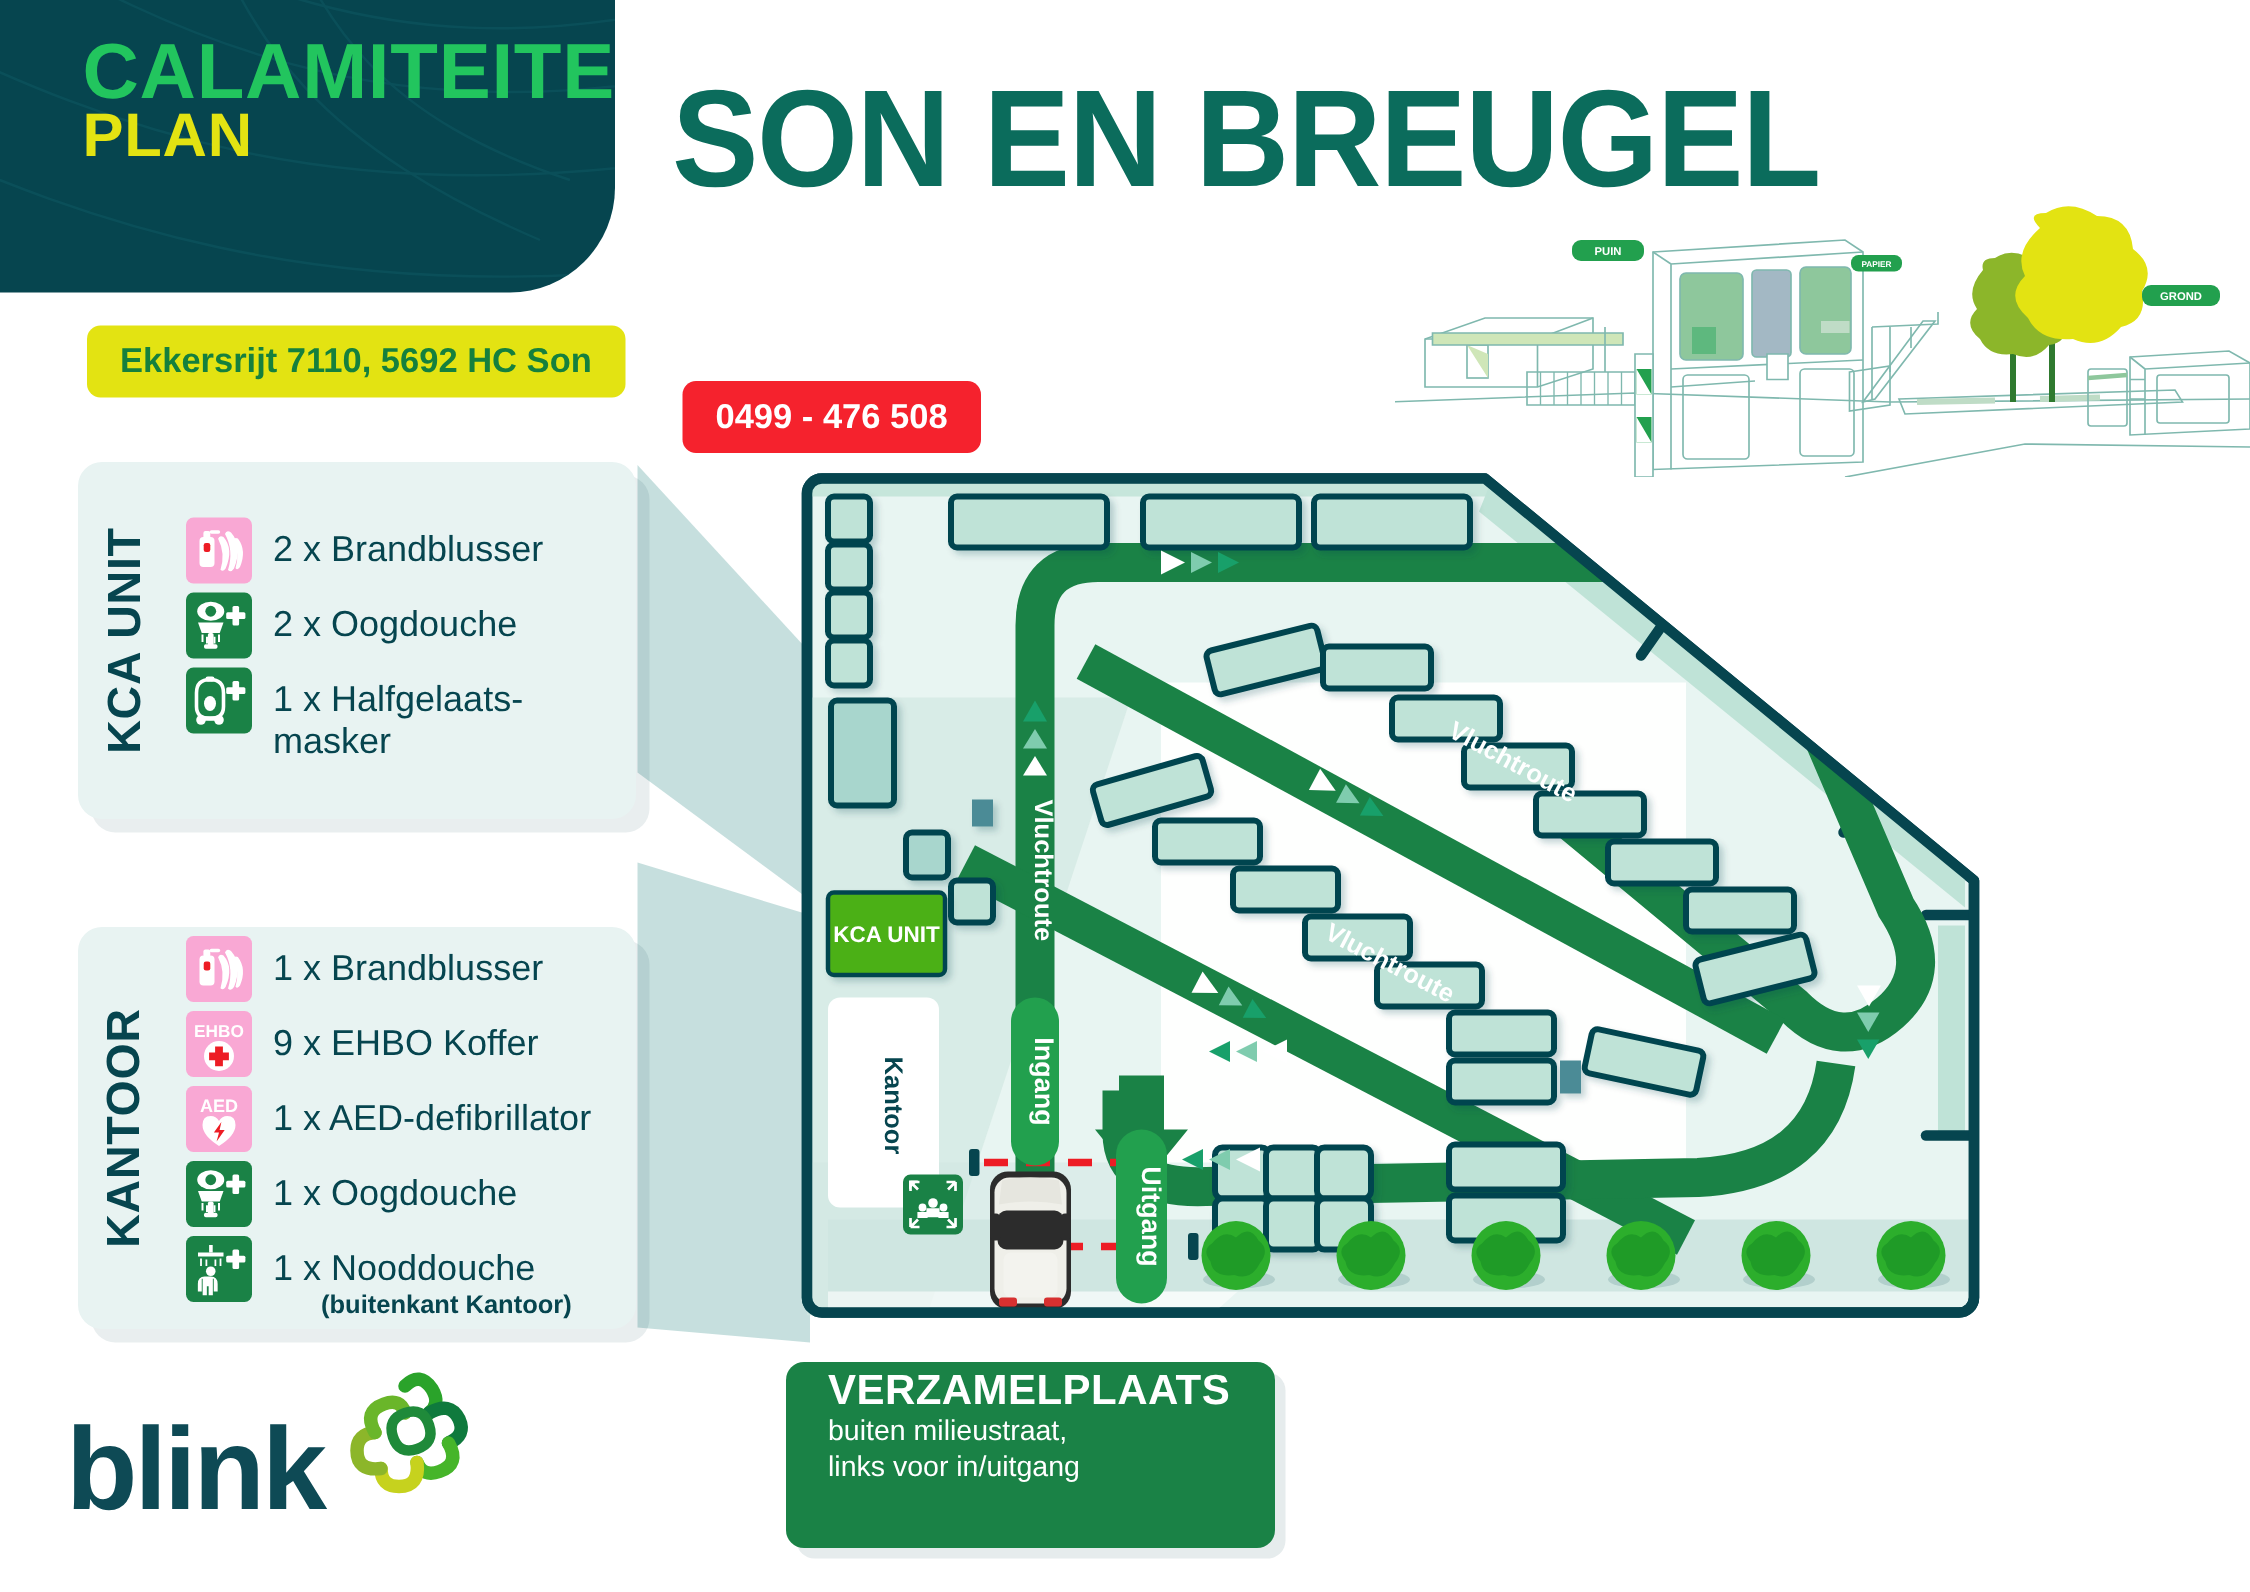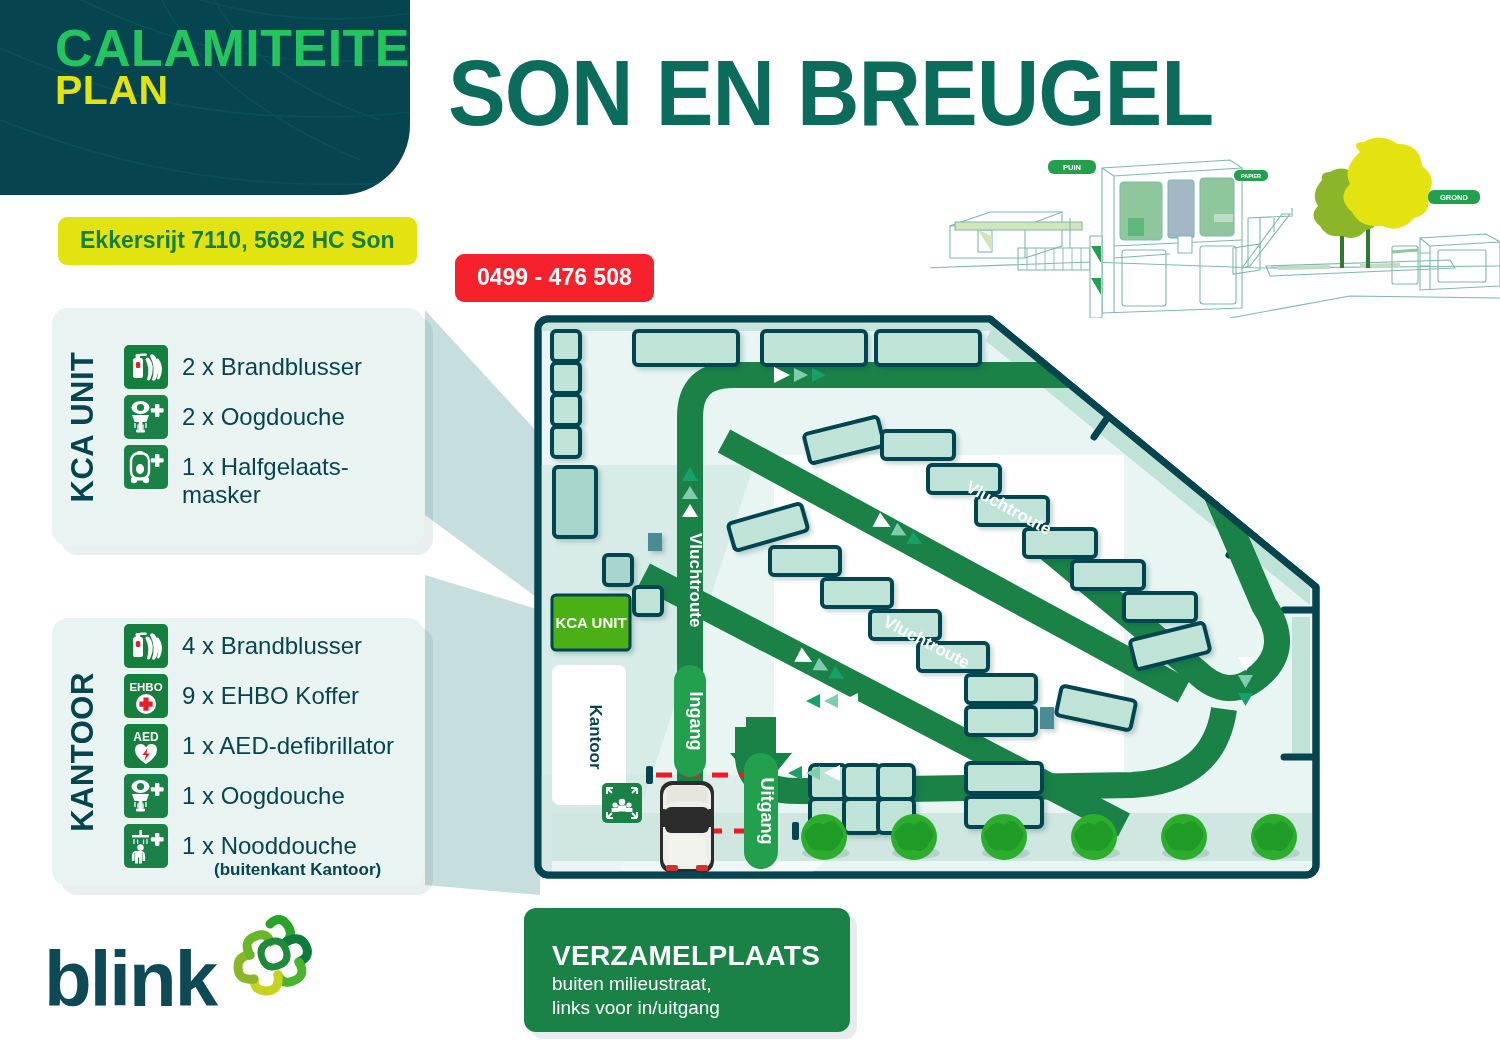--- a/index.html
+++ b/index.html
@@ -79,40 +79,40 @@
     position: absolute; left: 72px; top: 0;
     width: 356px; height: 100%;
     display: flex; flex-direction: column; justify-content: center;
     gap: 6px;
   }
   .legend-row { display: flex; align-items: flex-start; gap: 14px; }
   .legend-row .ico {
     width: 44px; height: 44px; border-radius: 5px;
     flex: 0 0 44px; position: relative; overflow: hidden;
   }
-  .ico.red   { background: #15803d; }
+  .ico.red   { background: #f9a8d4; }
   .ico.green { background: #1a8246; }
   .legend-row .txt {
     color: #06454f; font-size: 24px; line-height: 1.15;
     padding-top: 8px;
   }
   .legend-row .txt small { display:block; font-size: 17px; font-weight: bold; padding-left: 32px; }
 
   
   #map {
     position: absolute; left: 524px; top: 305px;
     width: 872px; height: 584px;
   }
   
   #verzamelplaats {
     position: absolute; left: 524px; top: 908px;
     width: 326px; height: 124px;
     background: #1a8246; border-radius: 12px;
     box-shadow: 7px 7px 0 rgba(6,69,79,.10);
-    padding: 32px 0 0 28px;
+    padding: 3px 0 0 28px;
   }
   #verzamelplaats .vp-title {
     color:#fff; font-size: 28px; font-weight: bold; letter-spacing:.3px;
   }
   #verzamelplaats .vp-sub {
     color:#fff; font-size: 19px; line-height: 1.28; margin-top: 0;
   }
 
   
   #blink { position: absolute; left: 44px; top: 912px; width: 270px; height: 115px; }
@@ -306,21 +306,21 @@
             <rect x="9" y="13" width="10" height="20" rx="2.6"></rect>
             <rect x="11.6" y="9" width="4.6" height="5" rx="1.3"></rect>
             <rect x="15.8" y="8.5" width="7" height="2.4" rx="1.2"></rect>
             <rect x="11.8" y="17" width="4.4" height="6" rx="1.5" fill="#ed1c24"></rect>
             <path d="M30 10 q8 9 2 24 q-2 3 -4 1 q4 -13 -2 -24 q1 -3 4 -1Z"></path>
             <path d="M25 13 q7 8 1.4 21 q-1.8 2.6 -3.4 .8 q3.4 -11 -1.6 -20.6 q.8 -2.6 3.6 -1.2Z"></path>
             <path d="M34.6 14 q6 8 1.4 19 q-1.6 2.4 -3 .8 q3 -10 -1.4 -18.6 q.8 -2.4 3 -1.2Z"></path>
           </g>
             </svg>
         </div>
-        <div class="txt">4 x Brandblusser</div>
+        <div class="txt">1 x Brandblusser</div>
       </div>
 
       <div class="legend-row">
         <div class="ico red">
           <svg viewBox="0 0 44 44">
             <text x="22" y="17" fill="#fff" font-size="11.5" font-weight="bold" text-anchor="middle" font-family="Liberation Sans, sans-serif">EHBO</text>
             <circle cx="22" cy="30" r="10" fill="#fff"></circle>
             <path d="M19.4 23.6h5.2v4h4v5.2h-4v4h-5.2v-4h-4v-5.2h4Z" fill="#ed1c24"></path>
           </svg>
         </div>

